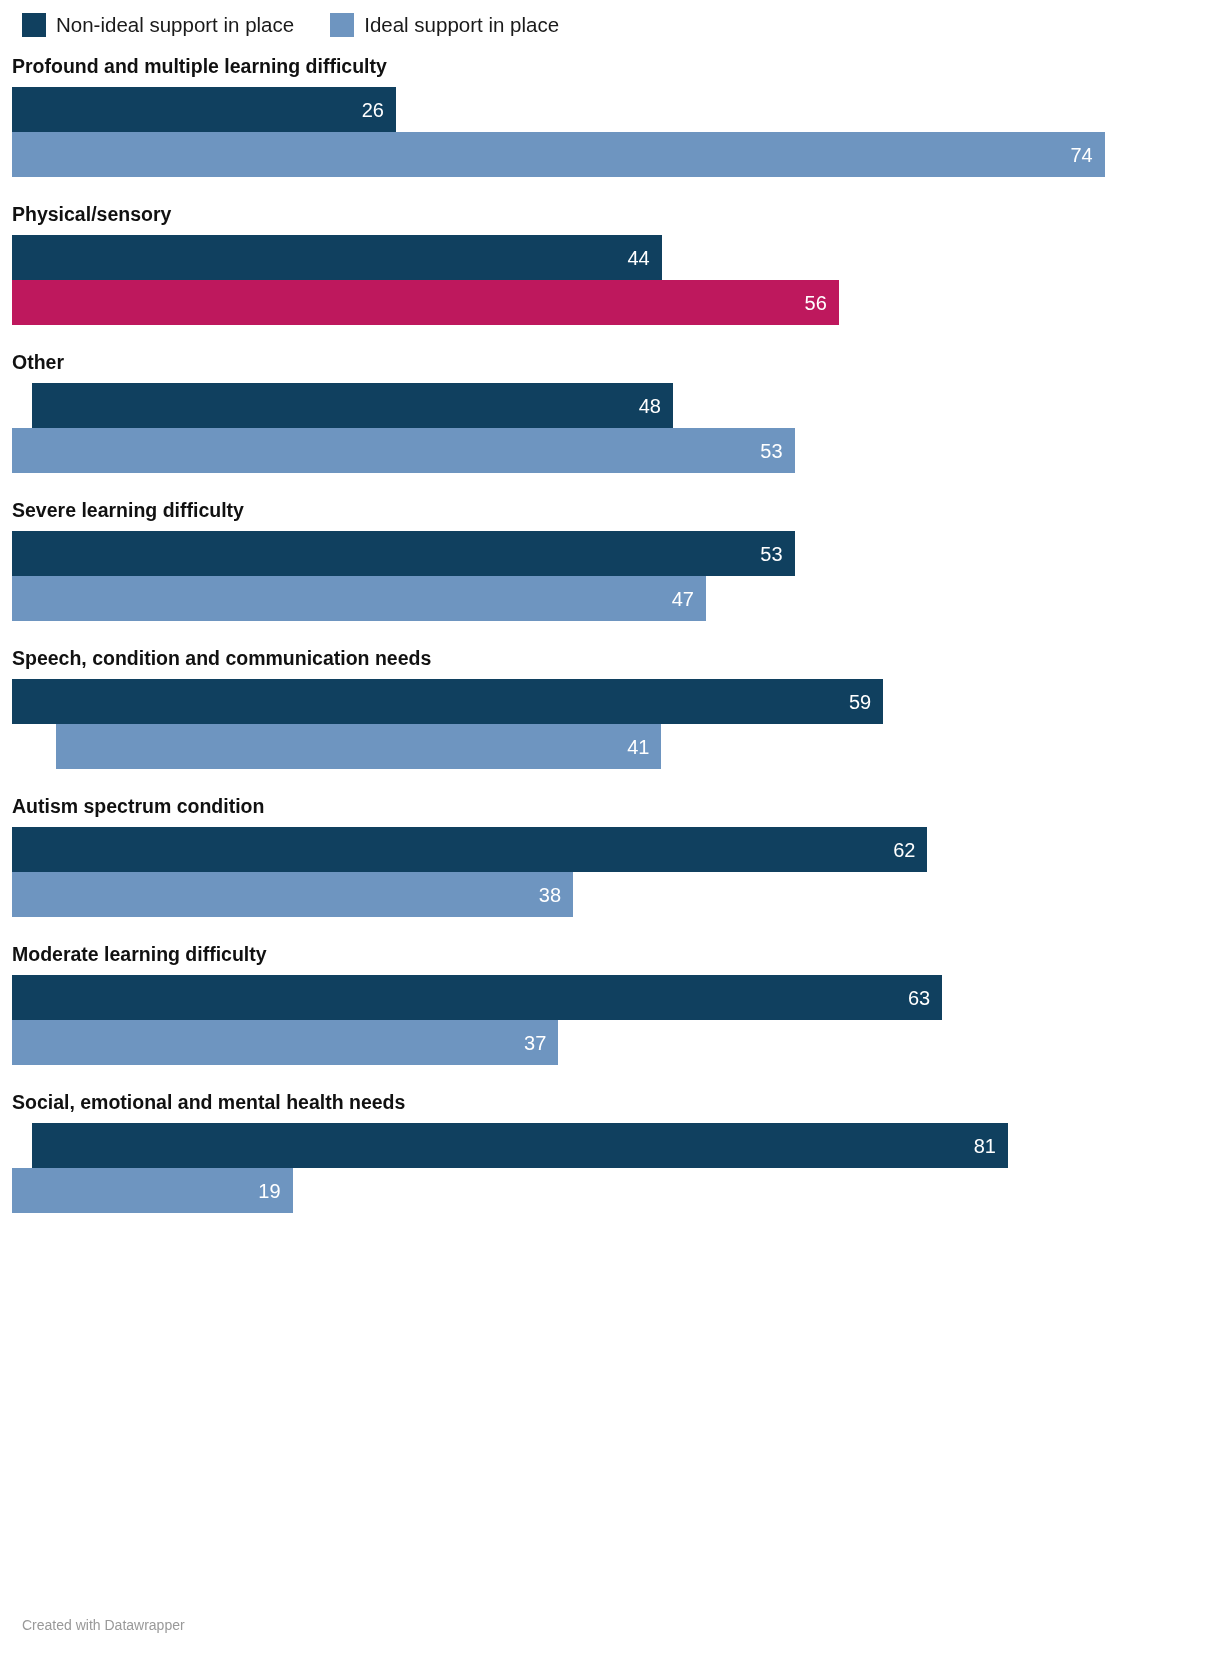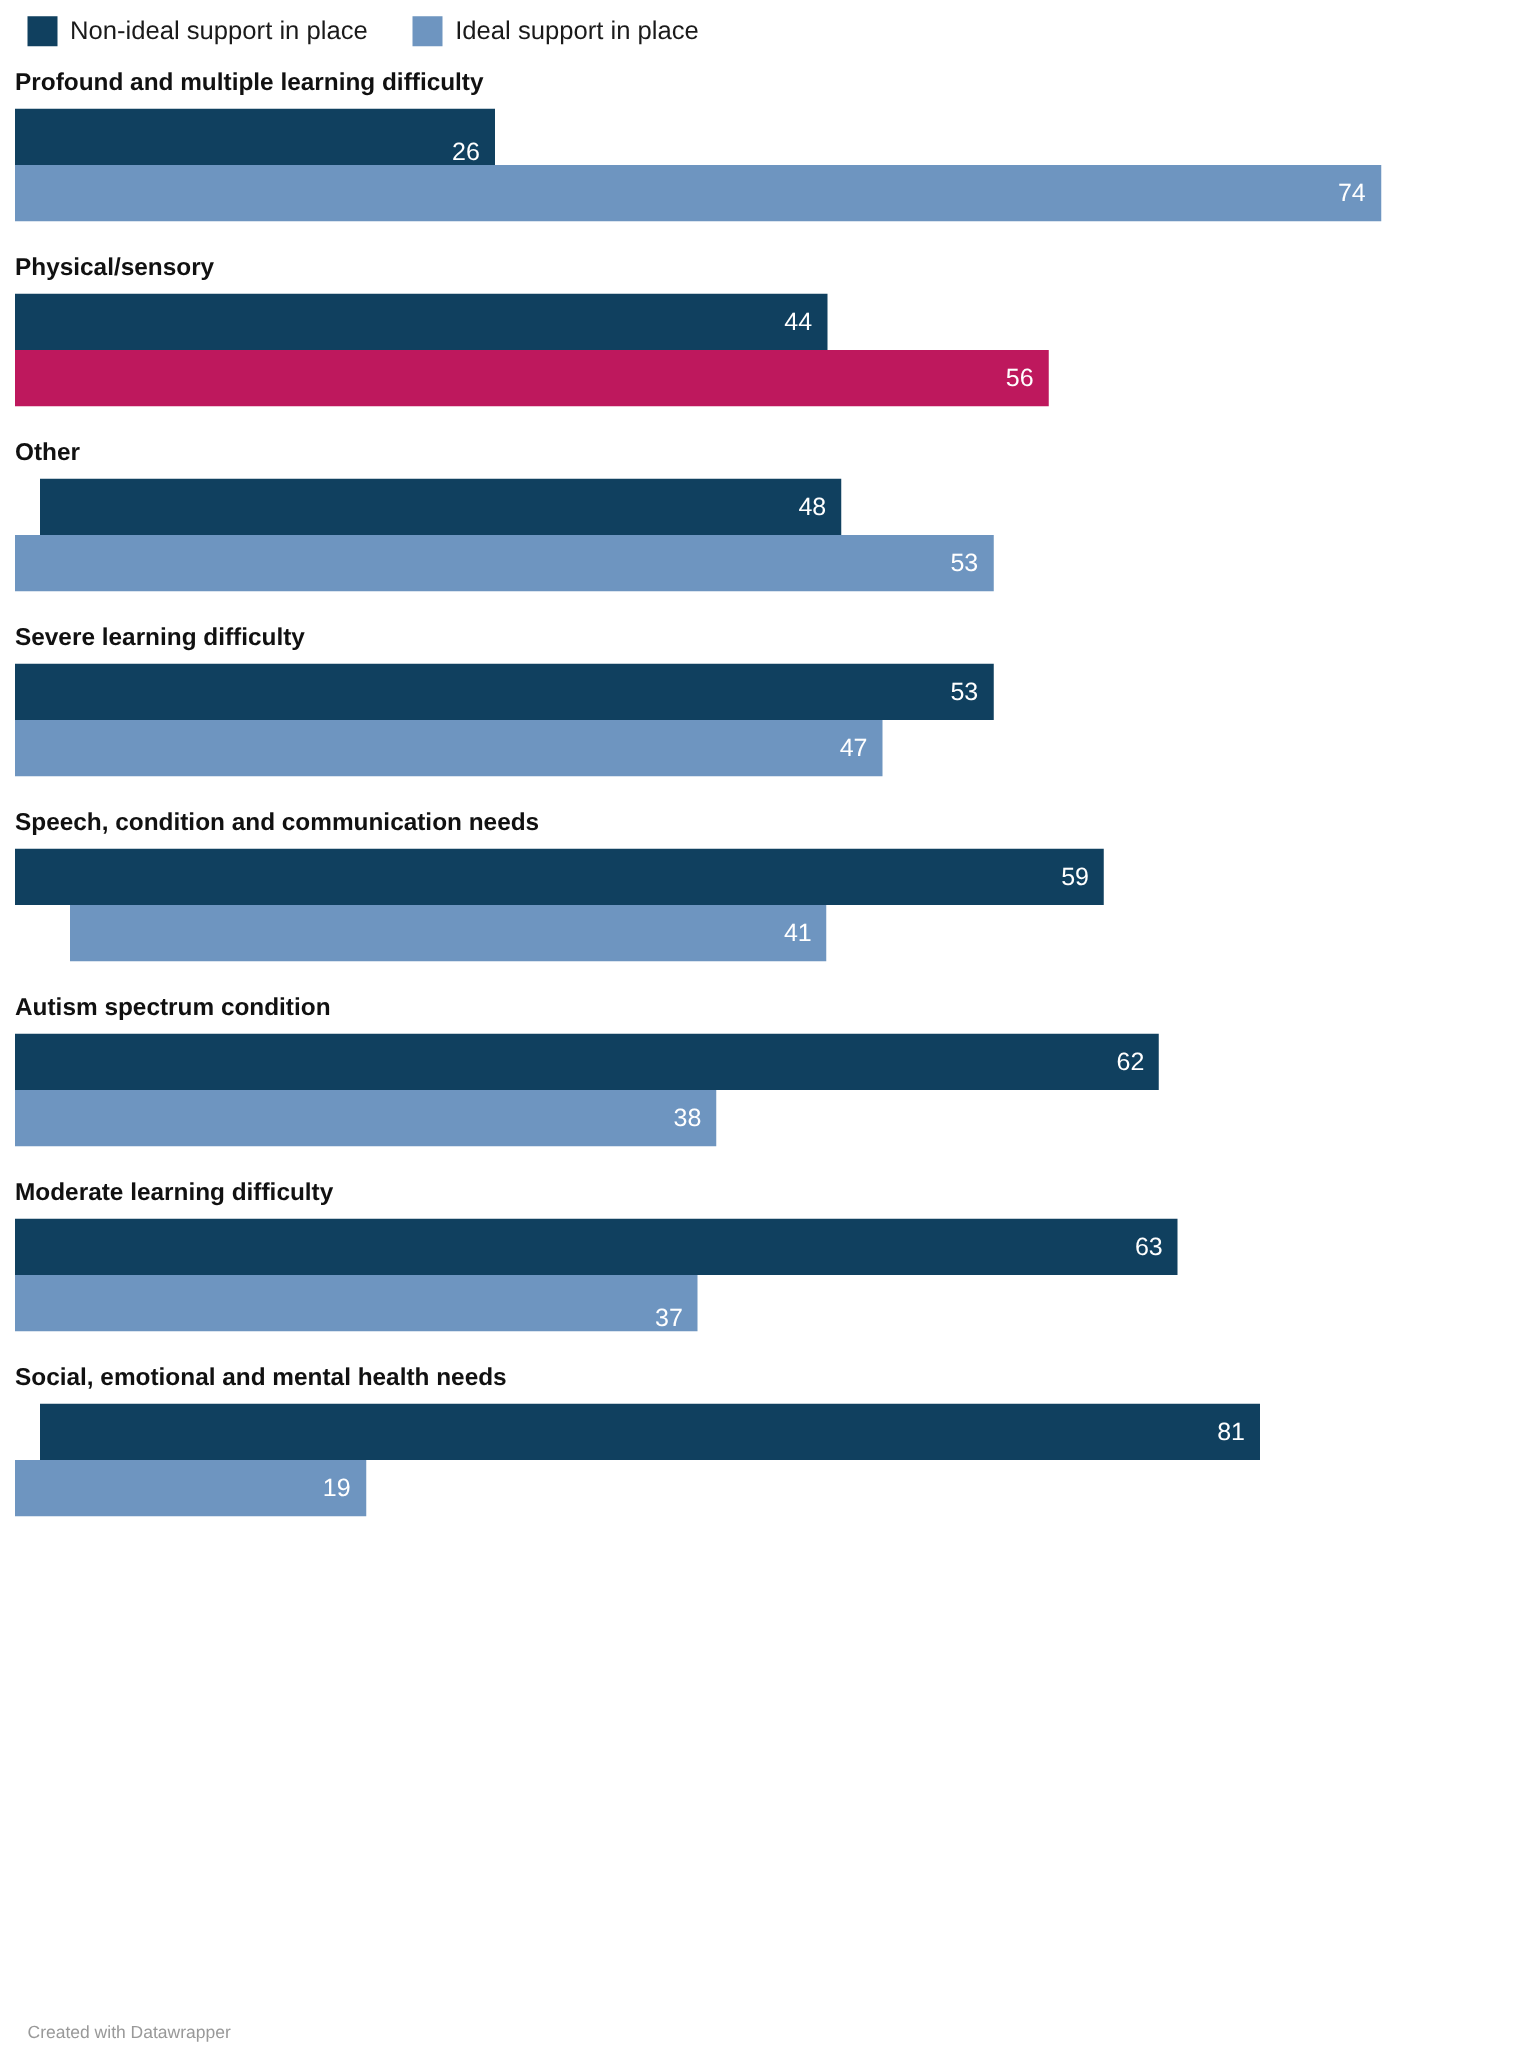--- a/index.html
+++ b/index.html
@@ -123,21 +123,21 @@
       <span class="legend-swatch" style="background: rgb(110, 149, 192);"></span>
       <span class="legend-label">Ideal support in place</span>
     </div>
   </div>
 
   <div class="groups" id="groups">
       <div class="group">
         <div class="group-label">Profound and multiple learning difficulty</div>
         <div class="bars">
           <div class="bar-row">
-            <div class="bar" style="background: rgb(16, 64, 95); width: 383.901px; align-items: flex-end;">
+            <div class="bar" style="background: rgb(16, 64, 95); width: 383.901px;">
               <span class="bar-value">26</span>
             </div>
           </div>
           <div class="bar-row">
             <div class="bar" style="background: rgb(110, 149, 192); width: 1092.64px;">
               <span class="bar-value">74</span>
             </div>
           </div>
         </div>
       </div>
@@ -218,21 +218,21 @@
       </div>
       <div class="group">
         <div class="group-label">Moderate learning difficulty</div>
         <div class="bars">
           <div class="bar-row">
             <div class="bar" style="background: rgb(16, 64, 95); width: 930.222px;">
               <span class="bar-value">63</span>
             </div>
           </div>
           <div class="bar-row">
-            <div class="bar" style="background: rgb(110, 149, 192); width: 546.321px; align-items: flex-end;">
+            <div class="bar" style="background: rgb(110, 149, 192); width: 546.321px;">
               <span class="bar-value">37</span>
             </div>
           </div>
         </div>
       </div>
       <div class="group">
         <div class="group-label">Social, emotional and mental health needs</div>
         <div class="bars">
           <div class="bar-row">
             <div class="bar" style="background: rgb(16, 64, 95); width: 976px; margin-left: 20px;">

